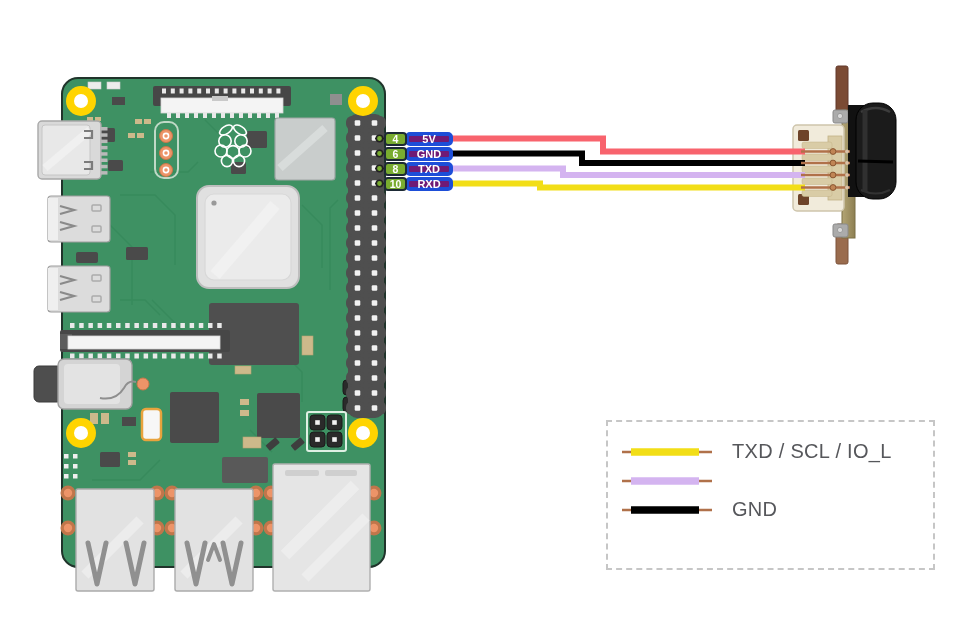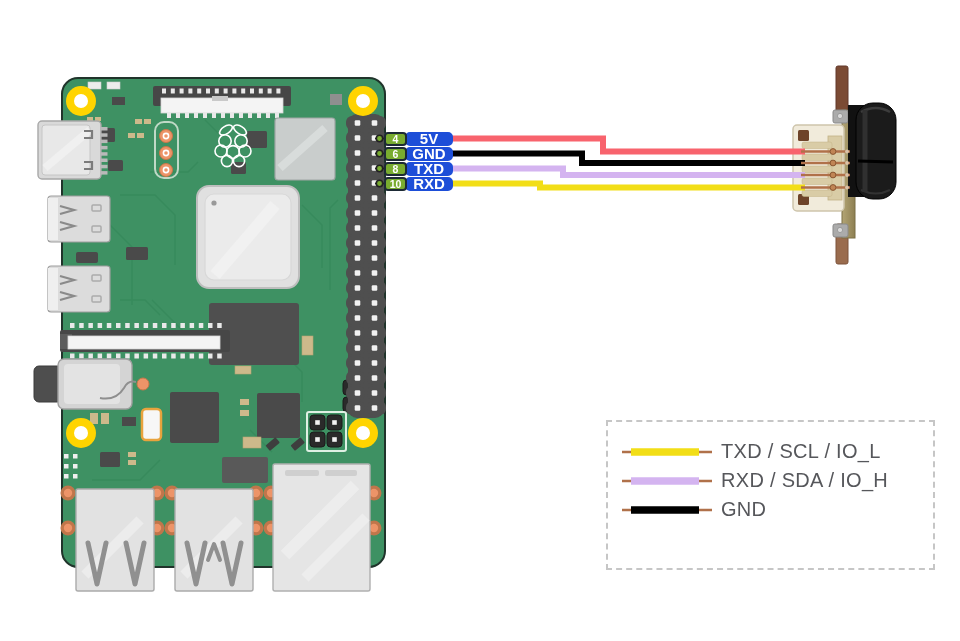--- a/index.html
+++ b/index.html
@@ -4,29 +4,29 @@
 <style>
   html,body{margin:0;padding:0;background:#fff;}
   .stage{position:relative;width:960px;height:641px;background:#ffffff;overflow:hidden;
          font-family:"Liberation Sans",sans-serif;}
   .stage > svg{position:absolute;left:0;top:0;}
   
   .pin-row{position:absolute;left:384px;display:flex;height:14px;}
   .pin-num{width:23px;height:14px;box-sizing:border-box;background:#79AC30;border:2px solid #1D2A35;
            border-radius:4px;color:#fff;font-weight:bold;font-size:10.5px;line-height:10px;
            display:flex;align-items:center;justify-content:center;z-index:3;}
-  .pin-sig{width:48px;height:14px;box-sizing:border-box;background:#1d4ed8;border:4px solid #1d4ed8;
-           border-radius:5px;color:#fff;font-weight:bold;font-size:15px;line-height:10px;
+  .pin-sig{width:48px;height:14px;box-sizing:border-box;background:#701a75;border:4px solid #1d4ed8;
+           border-radius:5px;color:#fff;font-weight:bold;font-size:11px;line-height:10px;
            display:flex;align-items:center;justify-content:center;margin-left:-2px;z-index:2;}
   
   .legend{position:absolute;left:606px;top:420px;width:329px;height:150px;box-sizing:border-box;
           border:2px dashed #C6C6C6;background:#fff;padding-top:15px;}
   .legend-row{display:flex;align-items:center;height:29px;padding-left:13px;}
   .legend-row svg{display:block;flex:0 0 auto;}
-  .legend-label{margin-left:8px;font-size:20px;color:#56575B;letter-spacing:.3px;white-space:nowrap;}
+  .legend-label{margin-left:19px;font-size:20px;color:#56575B;letter-spacing:.3px;white-space:nowrap;}
 </style>
 </head>
 <body>
 
 <div class="stage">
 
 <svg width="960" height="641" viewBox="0 0 960 641">
   <defs>
     <linearGradient id="kh" x1="0" y1="0" x2="1" y2="0">
       <stop offset="0" stop-color="#B3A575"></stop>
@@ -532,21 +532,20 @@
       <line x1="1" y1="5" x2="91" y2="5" stroke="#B0714A" stroke-width="2.4"></line>
       <line x1="10" y1="5" x2="78" y2="5" stroke-width="7.5" stroke="#F2DE17"></line>
     </svg>
     <span class="legend-label">TXD / SCL / IO_L</span>
   </div>
   <div class="legend-row">
     <svg width="92" height="10">
       <line x1="1" y1="5" x2="91" y2="5" stroke="#B0714A" stroke-width="2.4"></line>
       <line x1="10" y1="5" x2="78" y2="5" stroke-width="7.5" stroke="#D4B4F0"></line>
     </svg>
-    <span class="legend-label">RXD / SDA / IO_H</span>
   </div>
   <div class="legend-row">
     <svg width="92" height="10">
       <line x1="1" y1="5" x2="91" y2="5" stroke="#B0714A" stroke-width="2.4"></line>
       <line x1="10" y1="5" x2="78" y2="5" stroke-width="7.5" stroke="#000000"></line>
     </svg>
     <span class="legend-label">GND</span>
   </div>
 </div>
 

